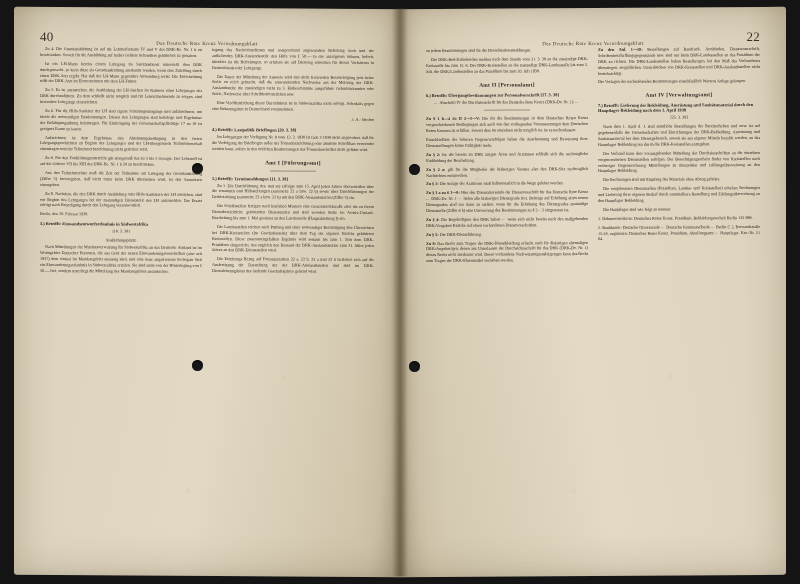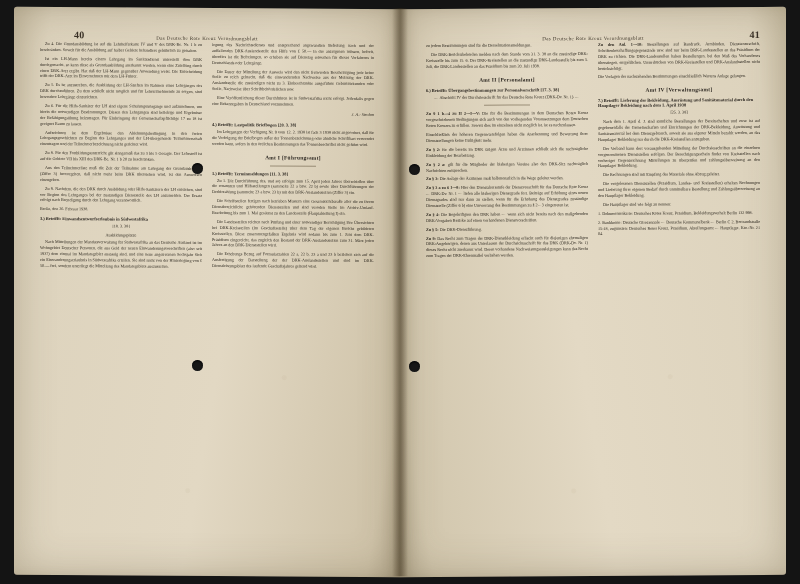--- a/index.html
+++ b/index.html
@@ -60,21 +60,21 @@
   }
   .hdr{
     display:flex;align-items:flex-end;
     font-size:5.2px;letter-spacing:.2px;color:#3a3127;
     margin-bottom:1px;
   }
   .hdr .runhead{
     flex:1;text-align:center;font-size:5.0px;letter-spacing:.35px;
     text-transform:none;
   }
-  .hdr .folio{font-size:10px;font-weight:bold;color:#3a3127;margin-left:34px;}
+  .hdr .folio{font-size:13px;font-weight:normal;color:#3a3127;}
   .cols{display:flex;gap:10px;}
   .col{flex:1;}
   p{
     margin:0 0 3px 0;
     font-size:4.15px;
     line-height:1.42;
     text-align:justify;
     color:#2f2a21;
     hyphens:auto;
     -webkit-hyphens:auto;
@@ -174,21 +174,21 @@
       </div>
       <div class="grain"></div>
       <div class="vign"></div>
     </div>
 
     <div class="leaf right">
       <div class="page-inner">
         <div class="hdr">
           <span class="folio" style="visibility:hidden">00</span>
           <span class="runhead">Das Deutsche Rote Kreuz Verordnungsblatt</span>
-          <span class="folio">41</span>
+          <span class="folio">22</span>
         </div>
 
         <div class="cols">
 
           <div class="col">
             <p>zu jedem Bestimmungen sind für die Derselmationsmeldungen.</p>
             <p class="ind">Die DRK-Berichtsbehörden melden nach dem Stande vom 31. 3. 38 an die zuständige DRK-Kreisstelle bis zum 15. 6. Der DRK-Kreisstellen an die zuständige DRK-Landesstelle bis zum 5. Juli, die DRK-Landesstellen an das Präsidium bis zum 20. Juli 1938.</p>
 
             <div class="sec-title">Amt II  [Personalamt]</div>
 

